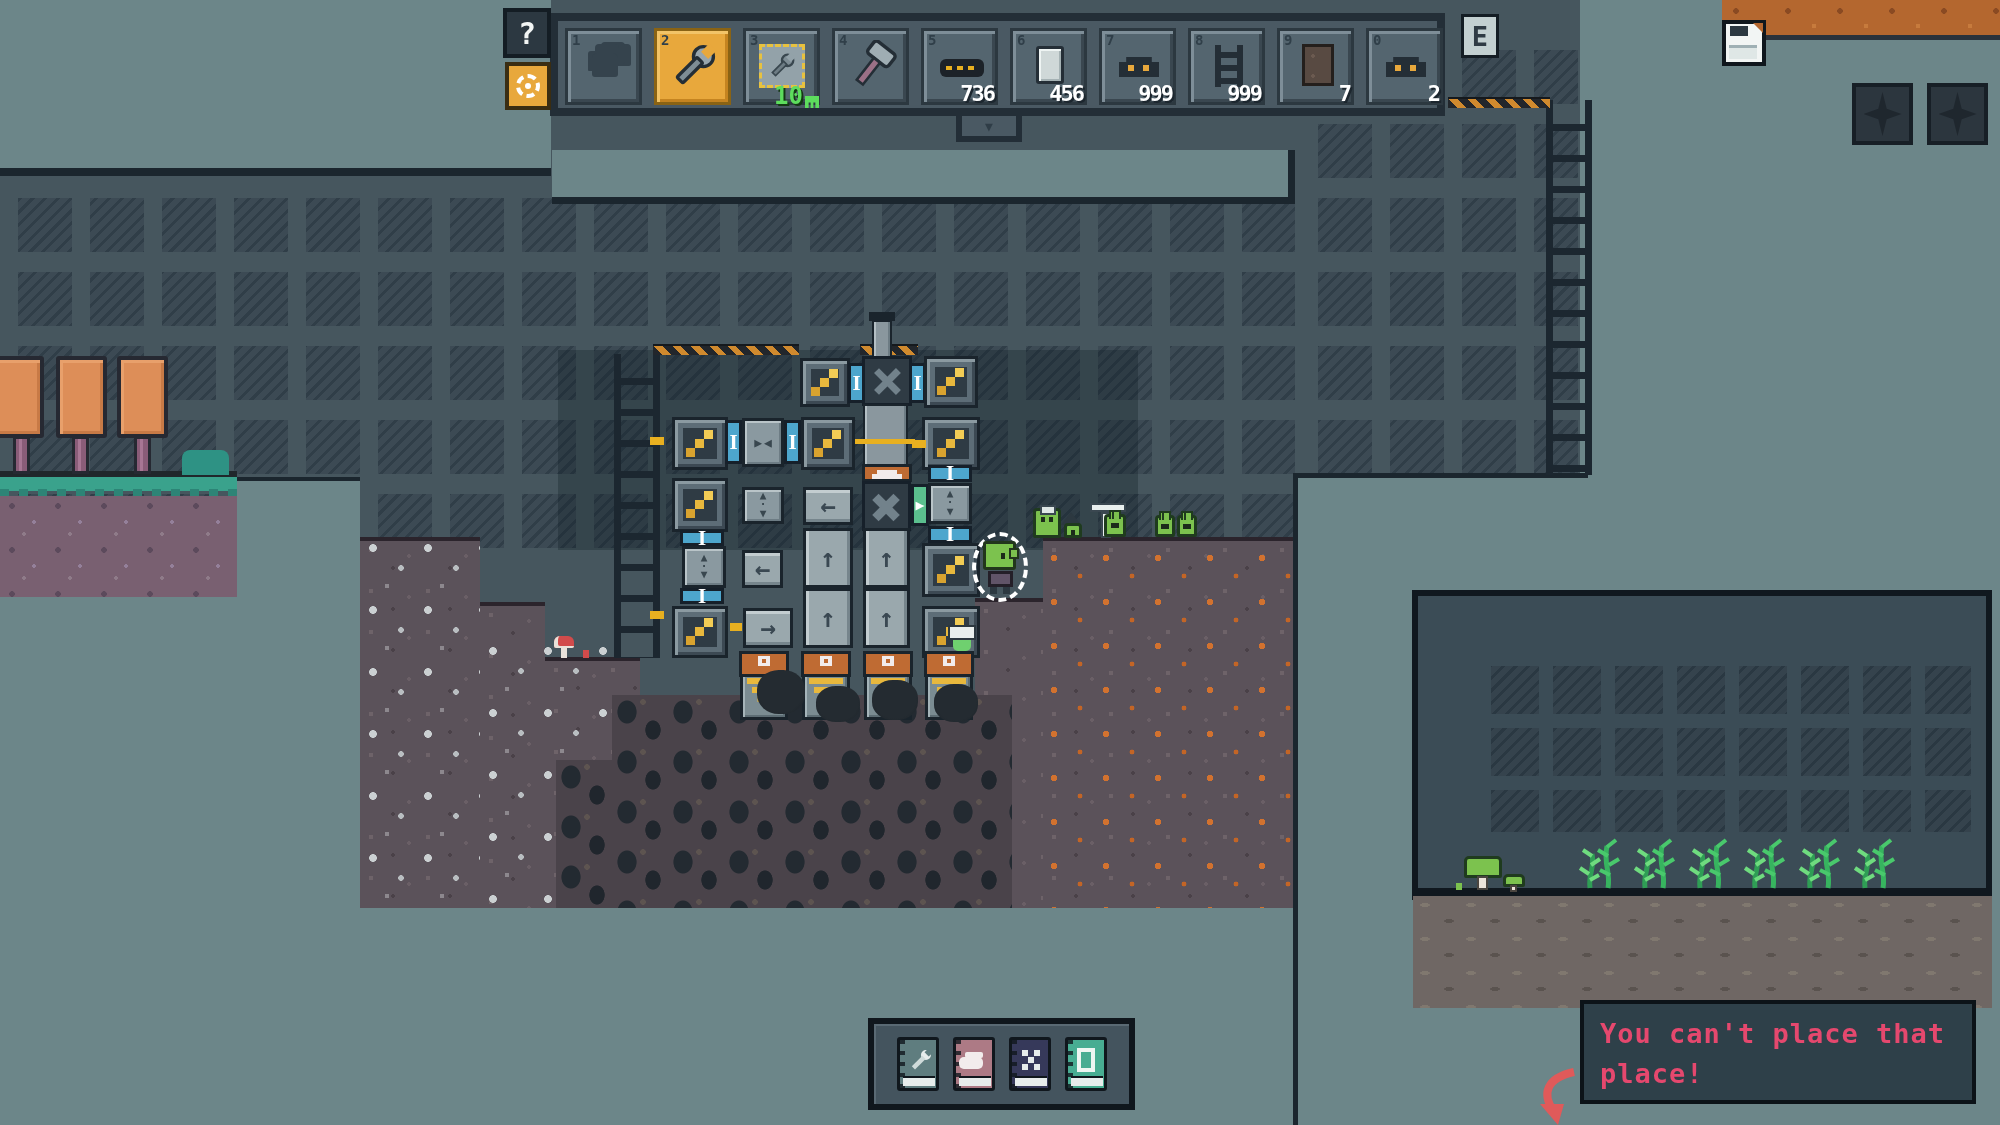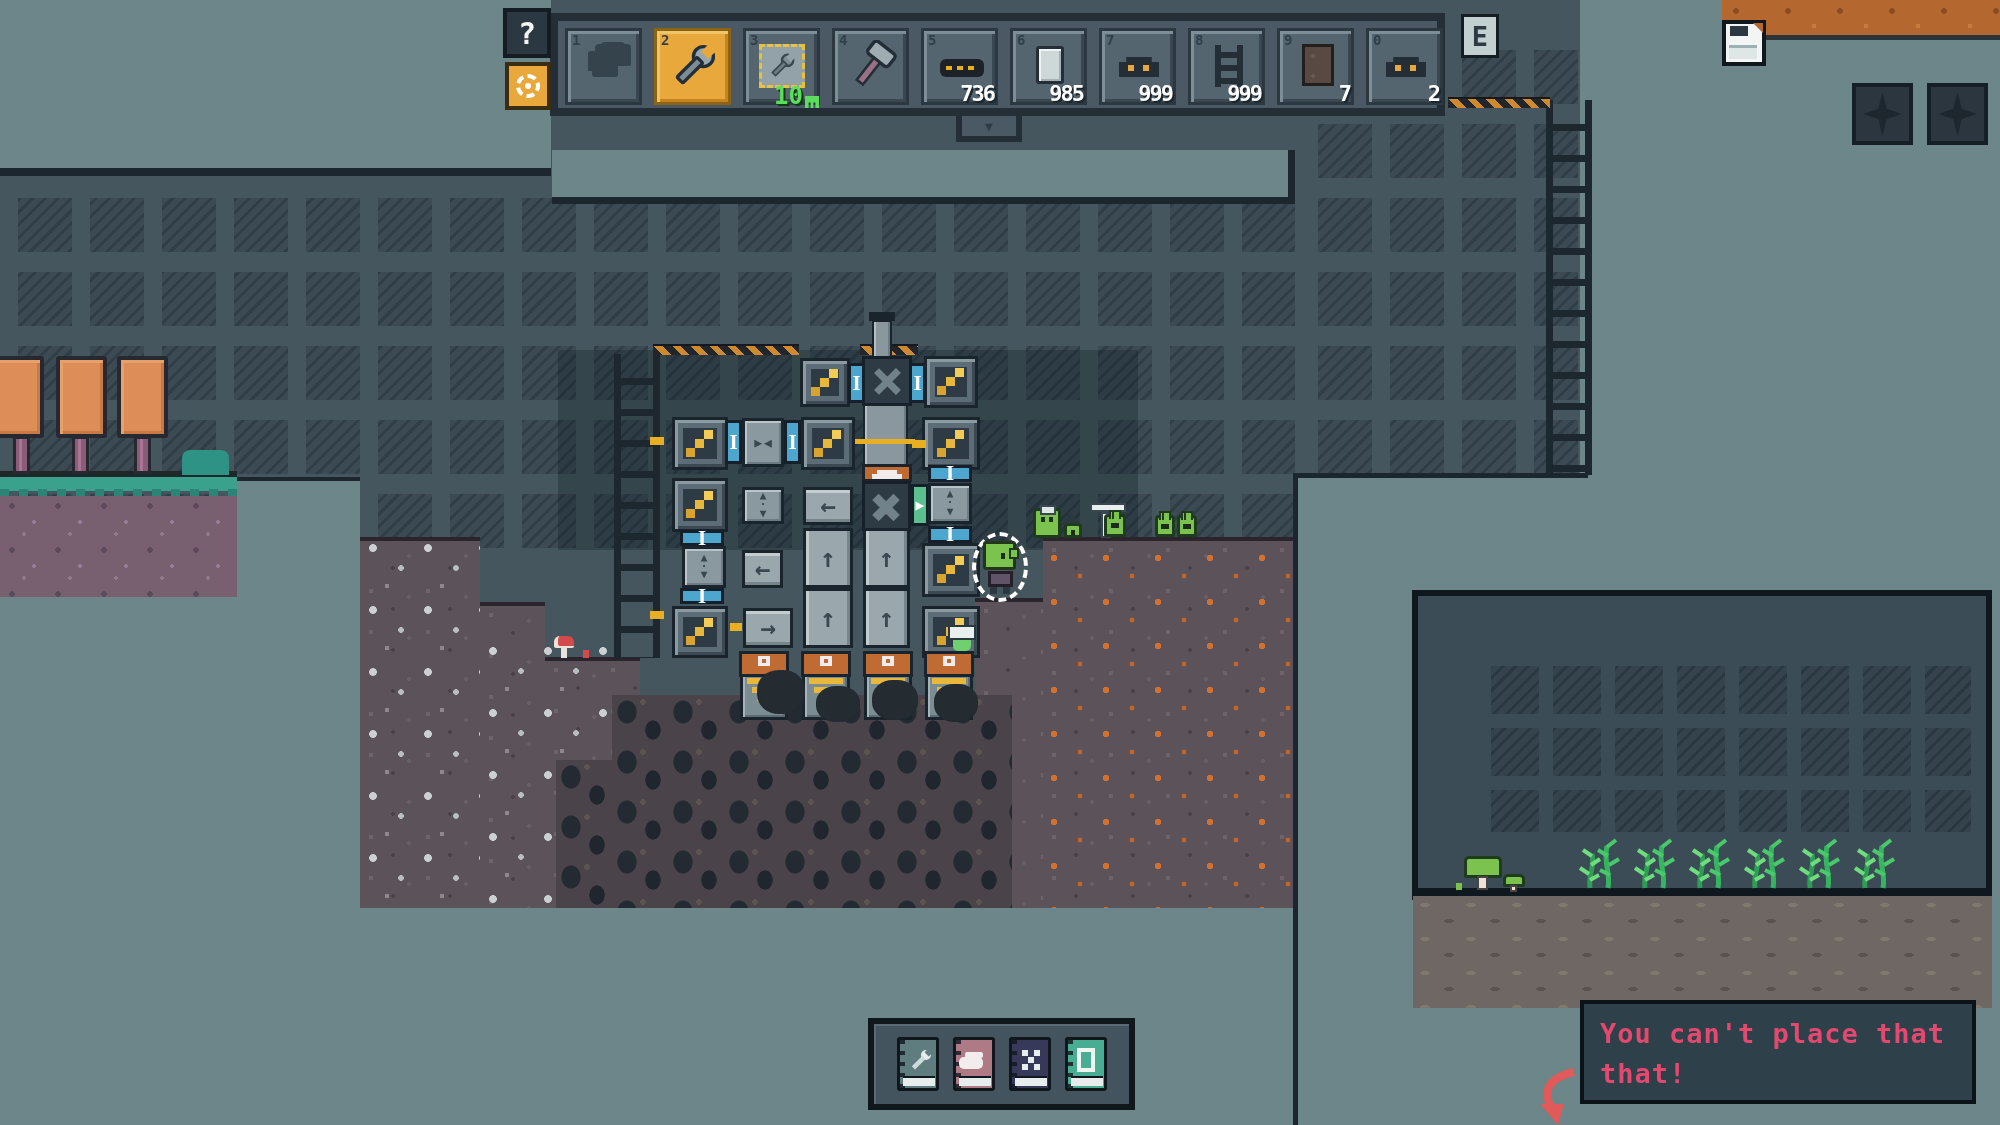--- a/index.html
+++ b/index.html
@@ -507,21 +507,21 @@
     <span class="num">5</span>
     <div style="position:absolute;left:16px;top:28px;width:44px;height:18px;background:#1c2228;border-radius:6px;">
       <div style="position:absolute;left:6px;top:7px;width:6px;height:4px;background:#e8b020;box-shadow:11px 0 0 #e8b020,22px 0 0 #e8b020;"></div>
     </div>
     <span class="count">736</span>
   </div>
 
   <div class="slot" style="left:1010px;top:28px;">
     <span class="num">6</span>
     <div style="position:absolute;left:23px;top:15px;width:28px;height:38px;background:#cfd8d8;border:3px solid #242e36;box-sizing:border-box;border-radius:3px;box-shadow:inset 2px 2px 0 #eef4f3,inset -2px -2px 0 #a5b2b4;"></div>
-    <span class="count">985</span>
+    <span class="count">456</span>
   </div>
 
   <div class="slot" style="left:1099px;top:28px;">
     <span class="num">7</span>
     <div style="position:absolute;left:17px;top:26px;width:40px;height:20px;background:#242e36;clip-path:polygon(0 25%,18% 25%,18% 0,82% 0,82% 25%,100% 25%,100% 100%,0 100%);">
       <div style="position:absolute;left:9px;top:8px;width:6px;height:6px;background:#e8a83c;box-shadow:15px 0 0 #e8a83c;"></div>
     </div>
     <span class="count">999</span>
   </div>
 
@@ -595,21 +595,21 @@
       <div class="label"></div>
     </div>
     <div class="book" style="background-color:#48ad92;">
       <div style="position:absolute;left:9px;top:8px;width:18px;height:24px;border:4px solid #eef6f2;box-sizing:border-box;"></div>
       <div class="label"></div>
     </div>
   </div>
 
   <div class="abs toast" style="left:1580px;top:1000px;width:396px;height:104px;">
     <div>You can't place that</div>
-    <div>that!</div>
+    <div>place!</div>
   </div>
   <div class="abs" style="left:1528px;top:1066px;">
     <svg width="72" height="60">
         <path d="M46 6 C18 12 14 28 25 44" stroke="#e05a5a" stroke-width="8" fill="none"></path>
         <path d="M12 38 L30 59 L36 38 Z" fill="#e05a5a"></path>
       </svg>
   </div>
 
 </div>
 

